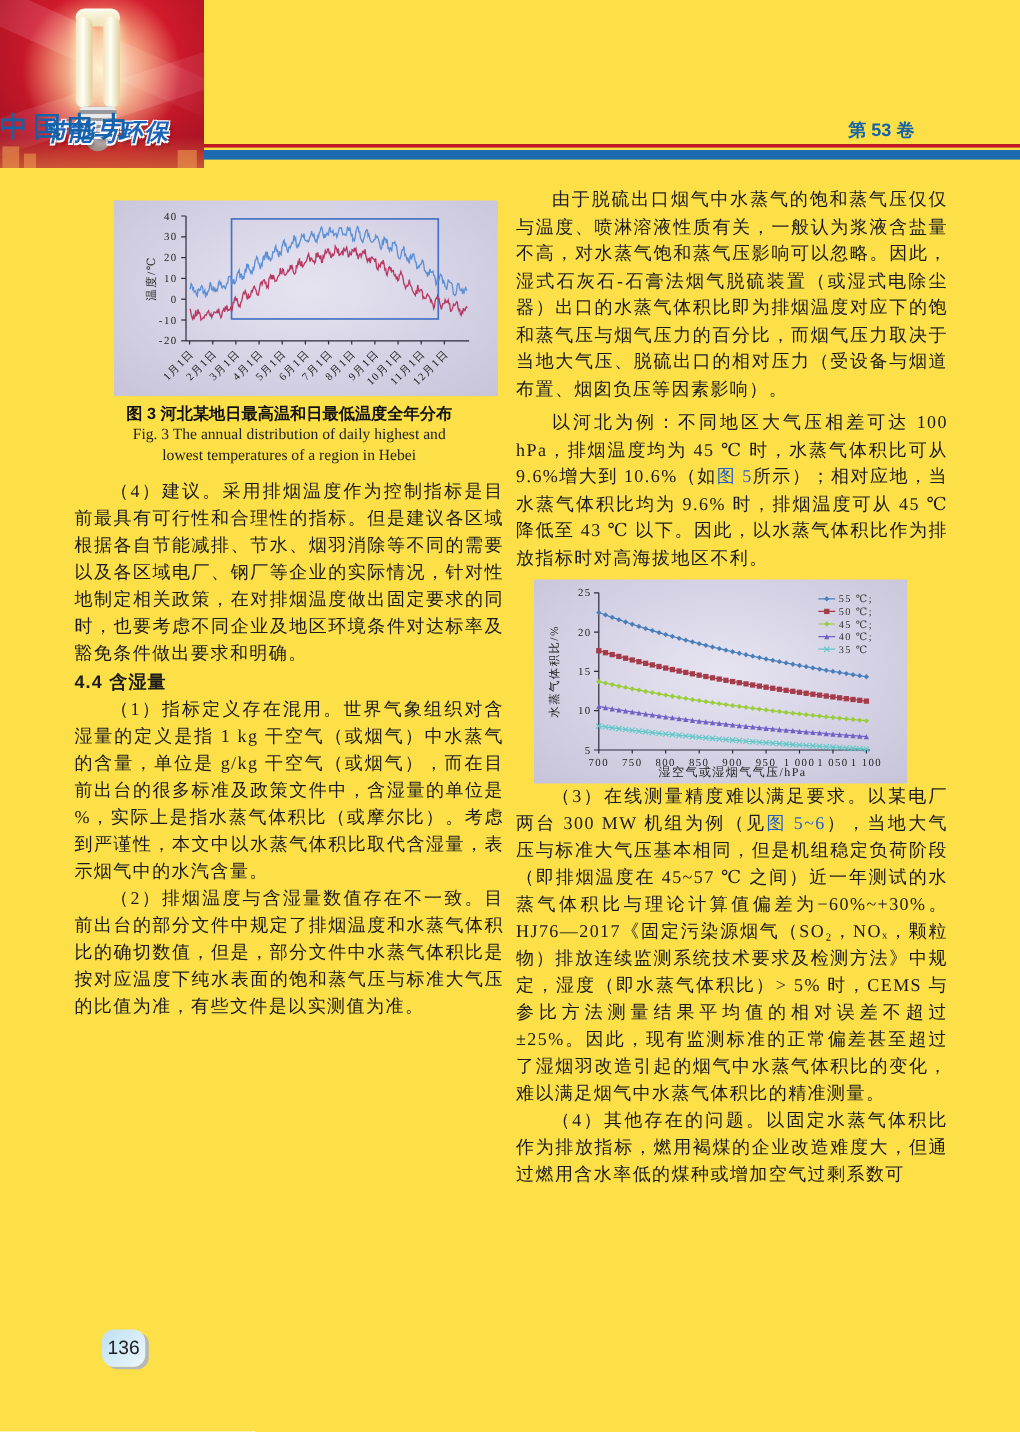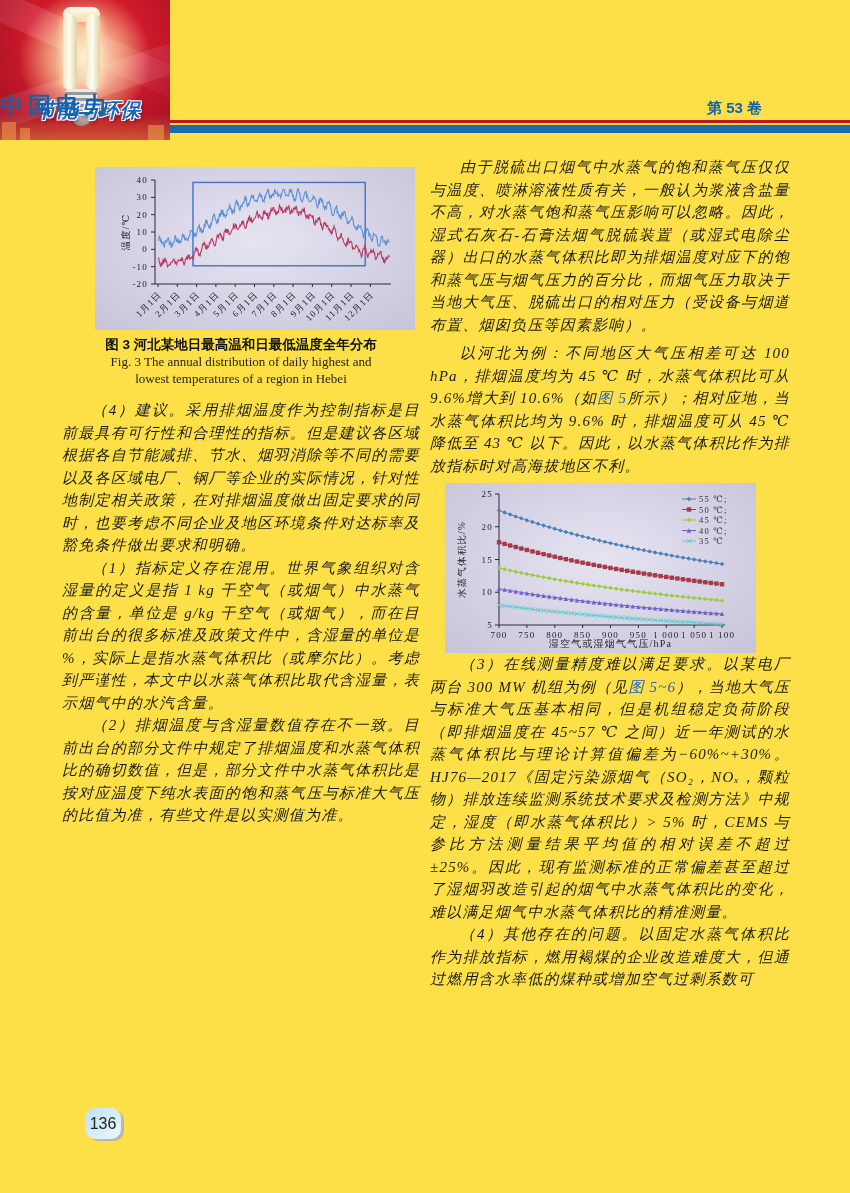--- a/index.html
+++ b/index.html
@@ -40,21 +40,21 @@
     font-weight:bold;font-size:15px;color:#1463a8;}
   .rule-red{position:absolute;left:170px;right:0;top:120px;height:3px;background:#c01823;}
   .rule-blue{position:absolute;left:170px;right:0;top:125px;height:8px;background:#1c6ab0;}
 
   
   .col{position:absolute;top:156px;font-size:15px;line-height:22.5px;letter-spacing:1.2px;
        text-align:justify;}
   .col-left{left:62px;width:358px;}
   .col-right{left:430px;width:360px;}
   .col p{margin:0;}
-  .indent{text-indent:2em;font-style:italic;}
+  .indent{text-indent:2em;}
   .ref-link{color:#2660c4;text-decoration:none;}
   .sec-head{margin:0;font-family:"Liberation Sans","DejaVu Sans",sans-serif;font-weight:bold;
     font-size:15px;line-height:24px;letter-spacing:1px;text-align:left;}
 
   
   .fig-panel{border-radius:1px;
     background:radial-gradient(ellipse at 50% 45%, #e7e4f1 0%, #d5d2e5 55%, #c7c4d9 100%);}
   .fig3-panel{margin:11px 0 0 33px;width:320px;height:163px;}
   .fig4-panel{margin:6px 0 0 15px;width:311px;height:170px;}
   .fig-cap{margin-top:6px;text-align:center;line-height:18px;letter-spacing:0;}
@@ -147,20 +147,21 @@
           <polyline points="63.0,90.8 63.6,90.8 64.3,94.8 64.9,97.3 65.5,98.8 66.2,96.2 66.8,98.4 67.4,97.1 68.1,91.7 68.7,96.4 69.4,94.4 70.0,90.7 70.6,94.0 71.3,93.5 71.9,95.7 72.5,99.7 73.2,98.7 73.8,98.6 74.4,97.4 75.1,97.9 75.7,95.6 76.3,95.3 77.0,95.6 77.6,93.5 78.3,92.8 78.9,92.0 79.5,94.9 80.2,96.1 80.8,94.5 81.4,97.5 82.1,95.5 82.7,95.1 83.3,92.9 84.0,93.0 84.6,93.6 85.2,93.5 85.9,92.0 86.5,94.2 87.2,90.2 87.8,93.4 88.4,95.6 89.1,97.9 89.7,96.8 90.3,92.5 91.0,91.6 91.6,89.6 92.2,93.0 92.9,88.2 93.5,90.1 94.1,87.4 94.8,91.9 95.4,91.2 96.1,91.4 96.7,90.3 97.3,89.2 98.0,92.6 98.6,90.5 99.2,85.3 99.9,85.3 100.5,81.6 101.1,80.7 101.8,84.0 102.4,81.5 103.0,84.4 103.7,88.1 104.3,87.4 105.0,88.8 105.6,85.1 106.2,84.4 106.9,81.6 107.5,78.0 108.1,76.5 108.8,77.8 109.4,75.3 110.0,76.8 110.7,81.1 111.3,82.6 111.9,77.6 112.6,81.1 113.2,80.5 113.9,79.0 114.5,75.4 115.1,76.3 115.8,74.2 116.4,72.1 117.0,71.5 117.7,73.9 118.3,74.5 118.9,77.5 119.6,78.7 120.2,78.9 120.8,76.2 121.5,71.8 122.1,69.0 122.7,68.1 123.4,70.3 124.0,67.6 124.7,66.4 125.3,66.2 125.9,69.0 126.6,68.4 127.2,72.6 127.8,71.3 128.5,72.8 129.1,65.2 129.7,64.4 130.4,62.5 131.0,65.8 131.6,62.0 132.3,65.9 132.9,62.2 133.6,65.0 134.2,67.5 134.8,67.0 135.5,67.0 136.1,64.8 136.7,63.4 137.4,62.2 138.0,62.1 138.6,56.3 139.3,60.7 139.9,61.1 140.5,57.1 141.2,57.7 141.8,61.6 142.5,62.4 143.1,62.0 143.7,61.1 144.4,59.8 145.0,57.9 145.6,59.1 146.3,57.9 146.9,54.0 147.5,57.5 148.2,53.7 148.8,56.3 149.4,59.5 150.1,61.2 150.7,61.3 151.4,59.8 152.0,53.9 152.6,55.4 153.3,51.6 153.9,53.0 154.5,48.3 155.2,53.1 155.8,54.9 156.4,50.5 157.1,55.5 157.7,54.8 158.3,53.5 159.0,52.0 159.6,51.7 160.3,50.4 160.9,48.9 161.5,46.1 162.2,44.4 162.8,47.5 163.4,51.1 164.1,48.0 164.7,48.1 165.3,50.0 166.0,51.0 166.6,50.5 167.2,52.4 167.9,50.8 168.5,43.8 169.1,47.4 169.8,43.4 170.4,46.6 171.1,46.4 171.7,49.0 172.3,45.8 173.0,51.8 173.6,51.7 174.2,46.4 174.9,47.8 175.5,44.8 176.1,41.8 176.8,44.0 177.4,43.1 178.0,40.6 178.7,40.5 179.3,44.2 180.0,43.3 180.6,47.2 181.2,47.6 181.9,44.1 182.5,46.1 183.1,45.8 183.8,43.3 184.4,38.1 185.0,39.2 185.7,41.2 186.3,43.9 186.9,40.2 187.6,46.3 188.2,44.7 188.9,45.0 189.5,43.2 190.1,42.4 190.8,45.8 191.4,39.4 192.0,41.4 192.7,42.3 193.3,40.0 193.9,38.9 194.6,42.8 195.2,47.0 195.8,46.7 196.5,43.2 197.1,45.0 197.8,45.3 198.4,41.1 199.0,41.6 199.7,42.4 200.3,39.5 200.9,41.7 201.6,40.1 202.2,45.2 202.8,44.6 203.5,48.9 204.1,46.5 204.7,44.8 205.4,44.6 206.0,47.0 206.7,44.5 207.3,42.4 207.9,42.5 208.6,44.8 209.2,40.5 209.8,45.6 210.5,48.6 211.1,50.9 211.7,48.9 212.4,50.2 213.0,47.7 213.6,52.2 214.3,48.1 214.9,47.2 215.6,48.3 216.2,48.8 216.8,49.0 217.5,51.3 218.1,48.4 218.7,55.3 219.4,57.2 220.0,57.9 220.6,53.5 221.3,54.7 221.9,55.3 222.5,51.8 223.2,51.3 223.8,53.1 224.4,49.8 225.1,53.6 225.7,57.8 226.4,57.1 227.0,61.3 227.6,62.6 228.3,59.3 228.9,56.2 229.5,55.4 230.2,57.6 230.8,55.9 231.4,59.5 232.1,58.8 232.7,58.4 233.3,61.8 234.0,62.9 234.6,62.1 235.3,65.8 235.9,63.4 236.5,67.0 237.2,66.2 237.8,62.0 238.4,61.9 239.1,59.2 239.7,61.3 240.3,62.4 241.0,65.5 241.6,69.8 242.2,70.2 242.9,73.3 243.5,71.9 244.2,70.7 244.8,71.3 245.4,69.8 246.1,66.1 246.7,69.9 247.3,71.1 248.0,72.1 248.6,74.9 249.2,76.1 249.9,77.3 250.5,78.4 251.1,79.3 251.8,74.7 252.4,77.9 253.1,70.5 253.7,73.6 254.3,76.1 255.0,75.0 255.6,74.6 256.2,74.4 256.9,76.1 257.5,81.6 258.1,80.5 258.8,81.7 259.4,81.8 260.0,81.3 260.7,78.9 261.3,78.1 262.0,79.5 262.6,79.9 263.2,81.2 263.9,84.3 264.5,83.1 265.1,85.6 265.8,86.4 266.4,90.2 267.0,88.9 267.7,83.4 268.3,81.8 268.9,81.5 269.6,79.5 270.2,82.9 270.9,82.1 271.5,85.6 272.1,87.9 272.8,90.9 273.4,88.2 274.0,86.1 274.7,86.2 275.3,85.7 275.9,82.9 276.6,85.1 277.2,84.1 277.8,84.8 278.5,82.9 279.1,86.2 279.7,86.1 280.4,92.4 281.0,92.3 281.7,91.0 282.3,89.3 282.9,86.5 283.6,87.6 284.2,87.4 284.8,85.9 285.5,84.5 286.1,84.7 286.7,89.7 287.4,91.7 288.0,90.1 288.6,94.8 289.3,95.8 289.9,92.6 290.6,93.7 291.2,89.8 291.8,91.8 292.5,91.8 293.1,89.3 293.7,88.7 294.4,89.8 " fill="none" stroke="#b83862" stroke-width="1.1"></polyline>
         </svg>
     </div>
     <div class="fig-cap">
       <div class="cap-zh">图 3  河北某地日最高温和日最低温度全年分布</div>
       <div class="cap-en">Fig. 3   The annual distribution of daily highest and</div>
       <div class="cap-en">lowest temperatures of a region in Hebei</div>
     </div>
 
     <p class="indent mt12">（4）建议。采用排烟温度作为控制指标是目前最具有可行性和合理性的指标。但是建议各区域根据各自节能减排、节水、烟羽消除等不同的需要以及各区域电厂、钢厂等企业的实际情况，针对性地制定相关政策，在对排烟温度做出固定要求的同时，也要考虑不同企业及地区环境条件对达标率及豁免条件做出要求和明确。</p>
+    <h4 class="sec-head">4.4  含湿量</h4>
     <p class="indent">（1）指标定义存在混用。世界气象组织对含湿量的定义是指 1 kg 干空气（或烟气）中水蒸气的含量，单位是 g/kg 干空气（或烟气），而在目前出台的很多标准及政策文件中，含湿量的单位是 %，实际上是指水蒸气体积比（或摩尔比）。考虑到严谨性，本文中以水蒸气体积比取代含湿量，表示烟气中的水汽含量。</p>
     <p class="indent">（2）排烟温度与含湿量数值存在不一致。目前出台的部分文件中规定了排烟温度和水蒸气体积比的确切数值，但是，部分文件中水蒸气体积比是按对应温度下纯水表面的饱和蒸气压与标准大气压的比值为准，有些文件是以实测值为准。</p>
   </div>
 
   <div class="col col-right">
     <p class="indent">由于脱硫出口烟气中水蒸气的饱和蒸气压仅仅与温度、喷淋溶液性质有关，一般认为浆液含盐量不高，对水蒸气饱和蒸气压影响可以忽略。因此，湿式石灰石-石膏法烟气脱硫装置（或湿式电除尘器）出口的水蒸气体积比即为排烟温度对应下的饱和蒸气压与烟气压力的百分比，而烟气压力取决于当地大气压、脱硫出口的相对压力（受设备与烟道布置、烟囱负压等因素影响）。</p>
     <p class="indent mt6"><span>以河北为例：不同地区大气压相差可达 100 hPa，排烟温度均为 45 ℃ 时，水蒸气体积比可从 9.6%增大到 10.6%（如</span><a class="ref-link" href="#">图 5</a><span>所示）；相对应地，当水蒸气体积比均为 9.6% 时，排烟温度可从 45 ℃ 降低至 43 ℃ 以下。因此，以水蒸气体积比作为排放指标时对高海拔地区不利。</span></p>
 
     <div class="fig-panel fig4-panel">
       <svg id="fig4-svg" width="311" height="170" viewBox="0 0 311 170">

